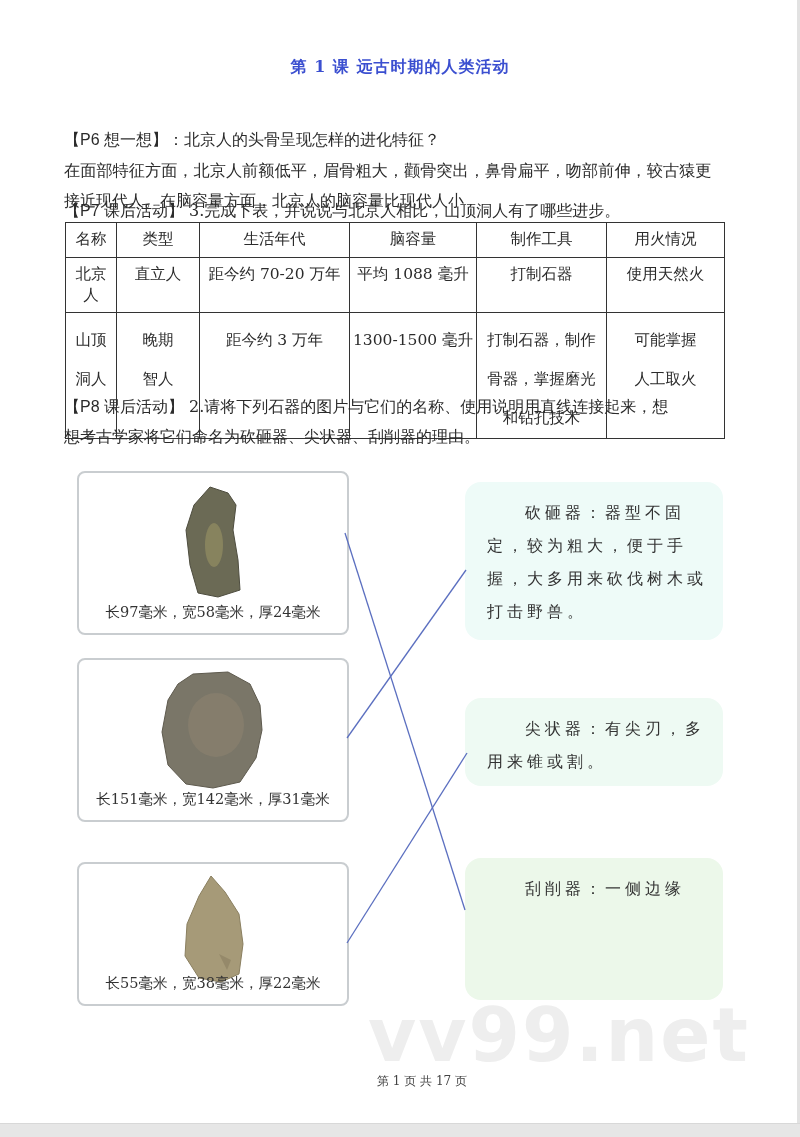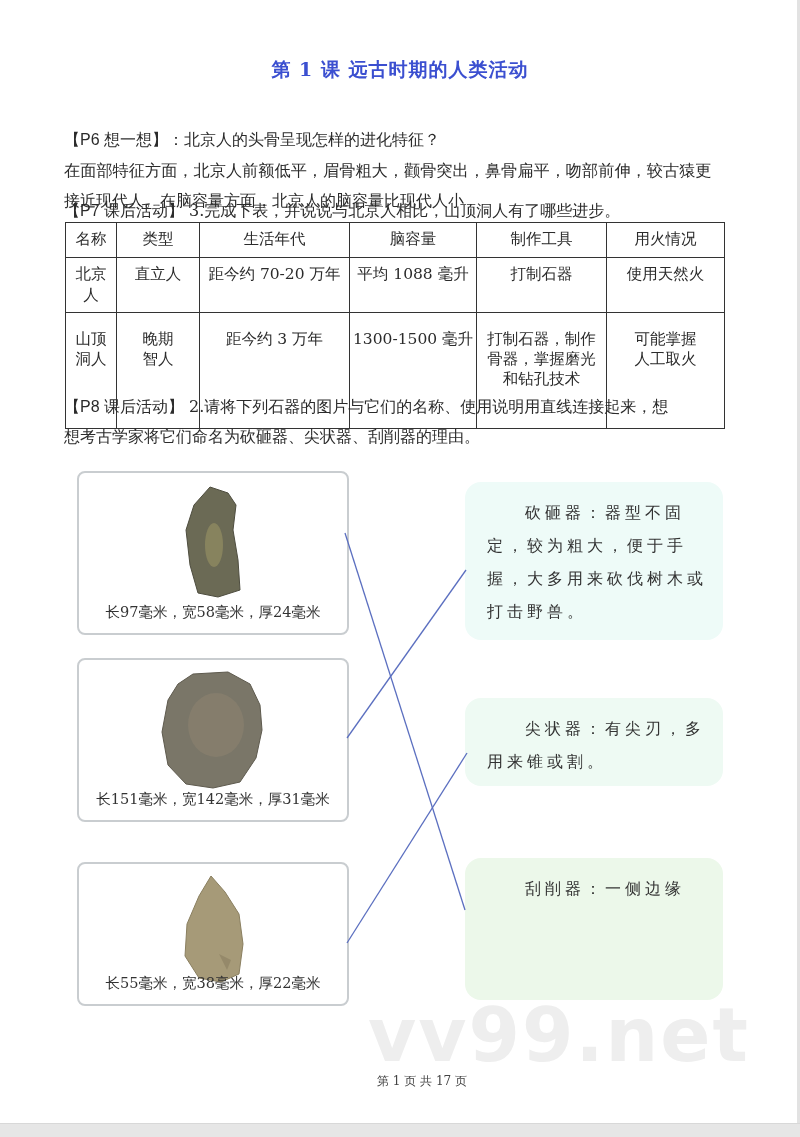--- a/index.html
+++ b/index.html
@@ -12,39 +12,39 @@
   .page {
     position: absolute; left: 0; top: 0; width: 797px; height: 1123px;
     background: #ffffff; border-right: 3px solid #e2e2e2;
   }
   .bottom-band {
     position: absolute; left: 0; top: 1123px; width: 800px; height: 14px;
     background: #e6e6e6; border-top: 1px solid #d8d8d8;
   }
   .title {
     position: absolute; left: 0; width: 800px; top: 57px;
-    text-align: center; font-size: 19px; font-weight: bold; color: #3b4fd0;
+    text-align: center; font-size: 16px; font-weight: bold; color: #3b4fd0;
     letter-spacing: 1px;
   }
   .line {
     position: absolute; left: 64px; font-size: 16px; line-height: 20px; white-space: nowrap;
     color: #2b2b2b;
   }
   .bracket { font-family: "Liberation Sans", sans-serif; }
   table.compare {
     position: absolute; left: 65px; top: 222px; width: 660px;
     border-collapse: collapse; font-size: 15.5px; color: #2b2b2b;
   }
   table.compare td, table.compare th {
     border: 1.5px solid #333; text-align: center; vertical-align: top;
     font-weight: normal; padding: 6px 2px;
   }
   table.compare th { height: 22px; }
   table.compare tr.r1 td { height: 22px; margin-top: 12px; }
-  table.compare tr.r2 td { line-height: 20px; padding-top: 16px; padding-bottom: 0; height: 99px; }
+  table.compare tr.r2 td { line-height: 39px; padding-top: 8px; padding-bottom: 0; height: 99px; }
   .lbox {
     position: absolute; left: 77px; width: 268px;
     border: 2px solid #c9cdd0; border-radius: 8px; background: #fff;
   }
   .stone {
     position: absolute; left: 50%; transform: translateX(-50%);
   }
   .caption {
     position: absolute; left: 0; width: 100%; text-align: center;
     font-size: 14.5px; color: #333;

